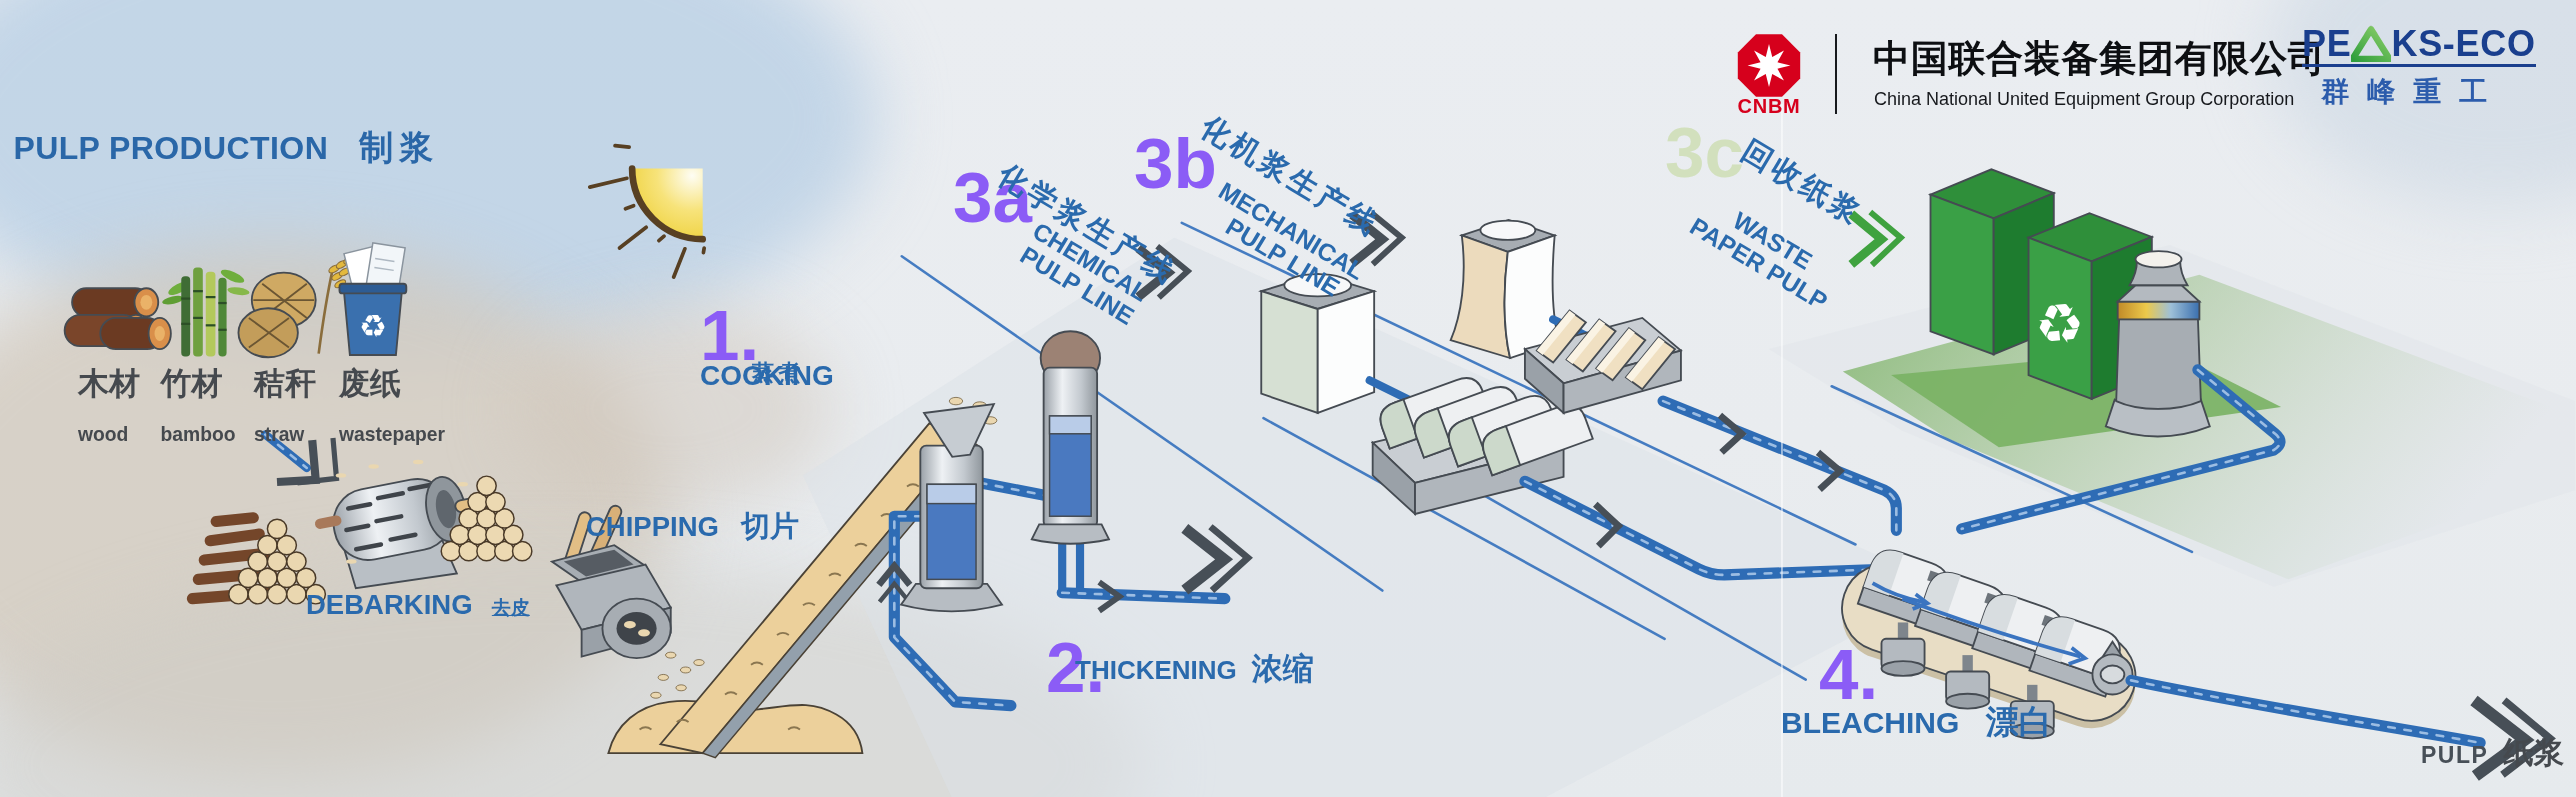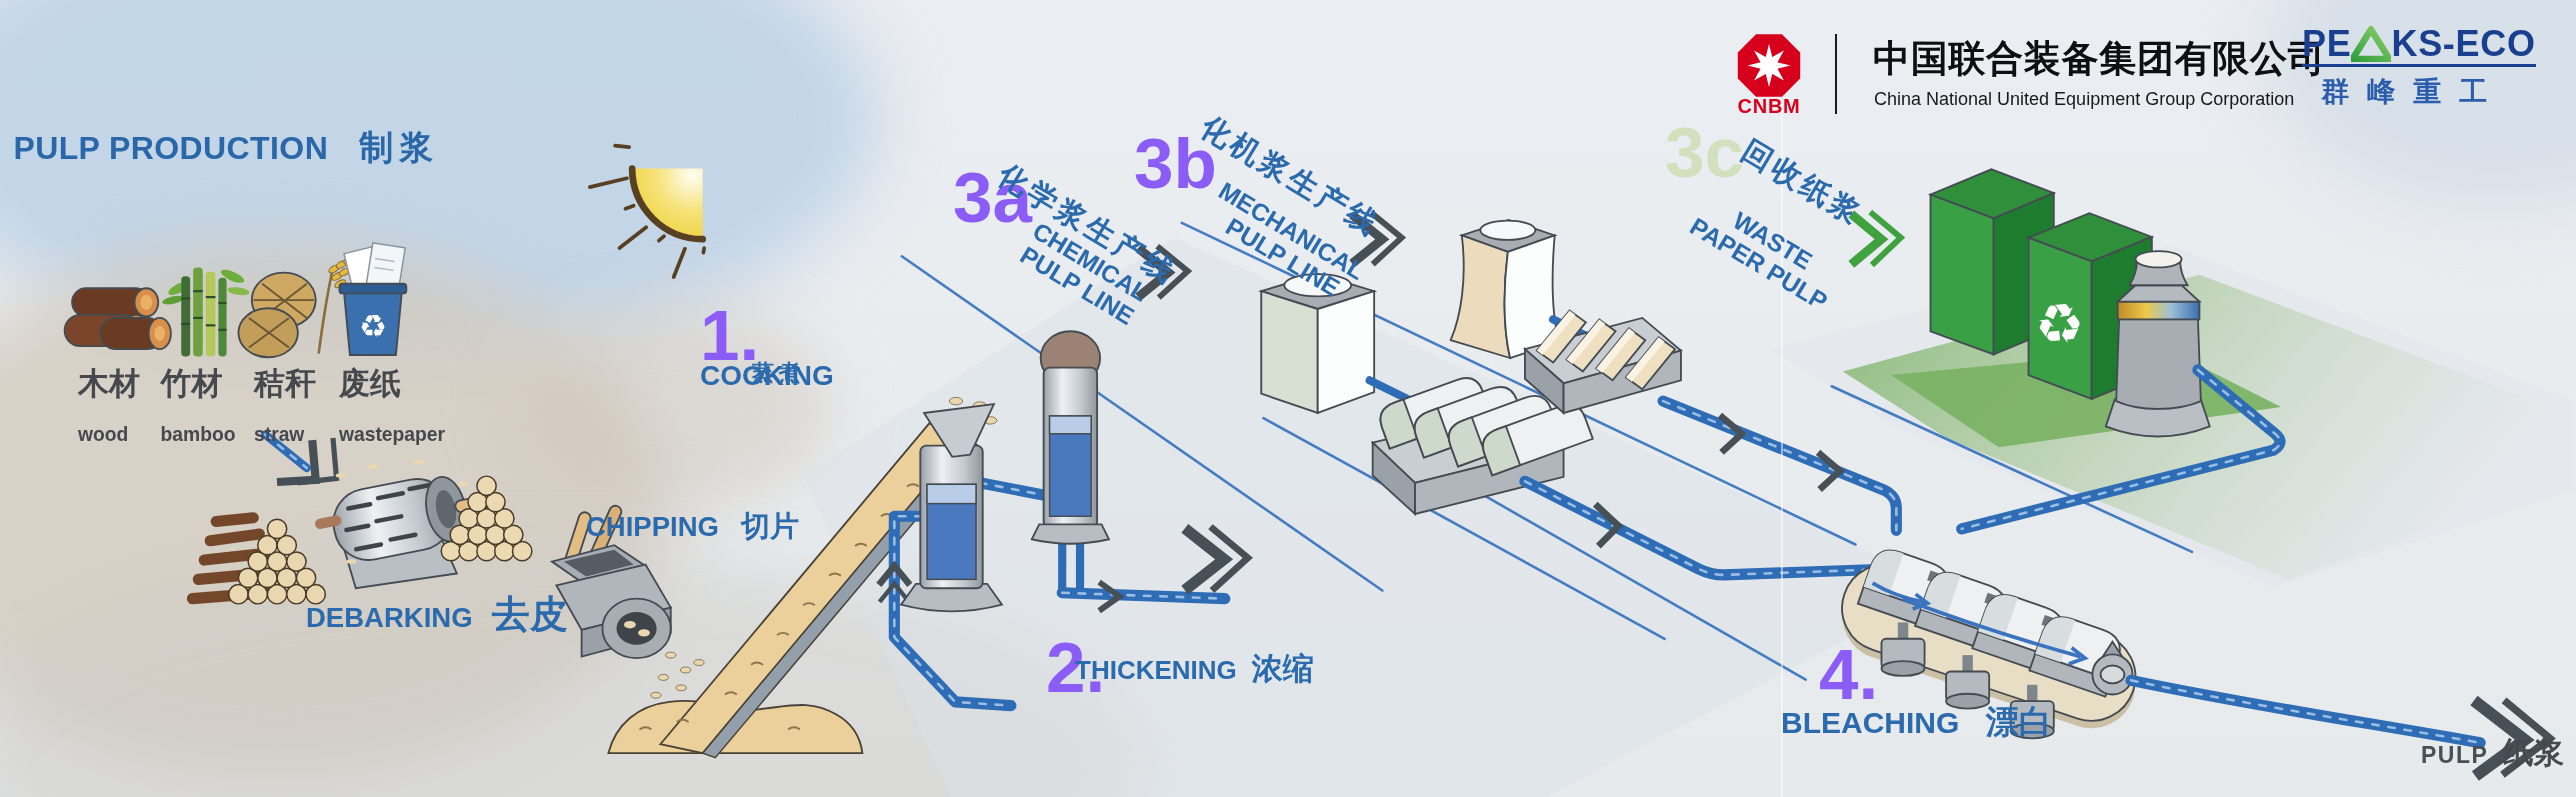--- a/index.html
+++ b/index.html
@@ -551,21 +551,21 @@
   <div class="z">秸秆</div>
   <div class="e">straw</div>
 </div>
 <div class="mat" style="left:392px;top:363px;">
   <div class="z">废纸</div>
   <div class="e">wastepaper</div>
 </div>
 
 <div class="lbl row" style="left:306px;top:589px;font-size:27.5px;">
   <span>DEBARKING</span>
-  <span style="margin-left:19.3px;font-size:38px;">去皮</span>
+  <span style="margin-left:19.3px;font-size:19px;text-decoration:underline;">去皮</span>
 </div>
 <div class="lbl row" style="left:586px;top:507px;font-size:27.5px;">
   <span>CHIPPING</span>
   <span style="margin-left:22px;font-size:29px;">切片</span>
 </div>
 
 <div class="big-num" style="left:700px;top:300px;">1.</div>
 <div class="lbl" style="left:752px;top:323px;font-size:22px;letter-spacing:4.5px;margin-top:35px;">蒸煮</div>
 <div class="lbl" style="left:700px;top:360px;font-size:28px;">COOKING</div>
 

